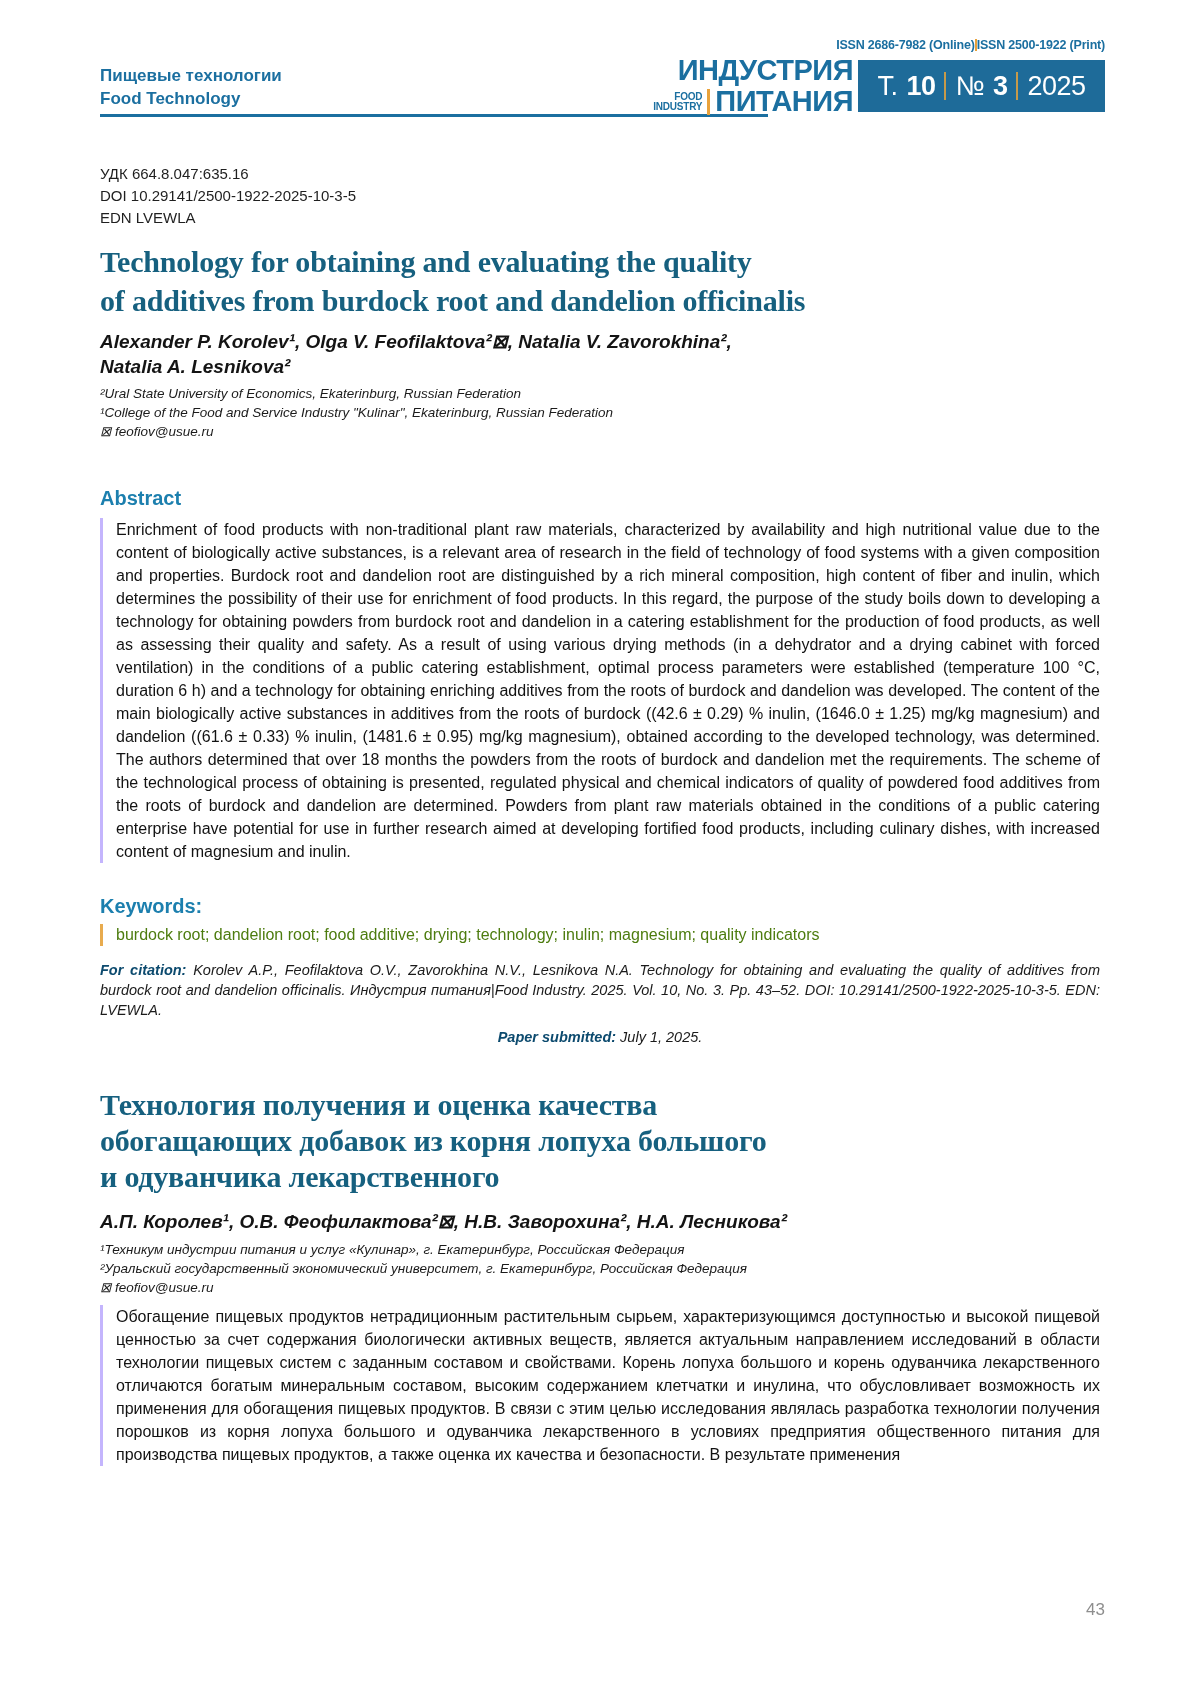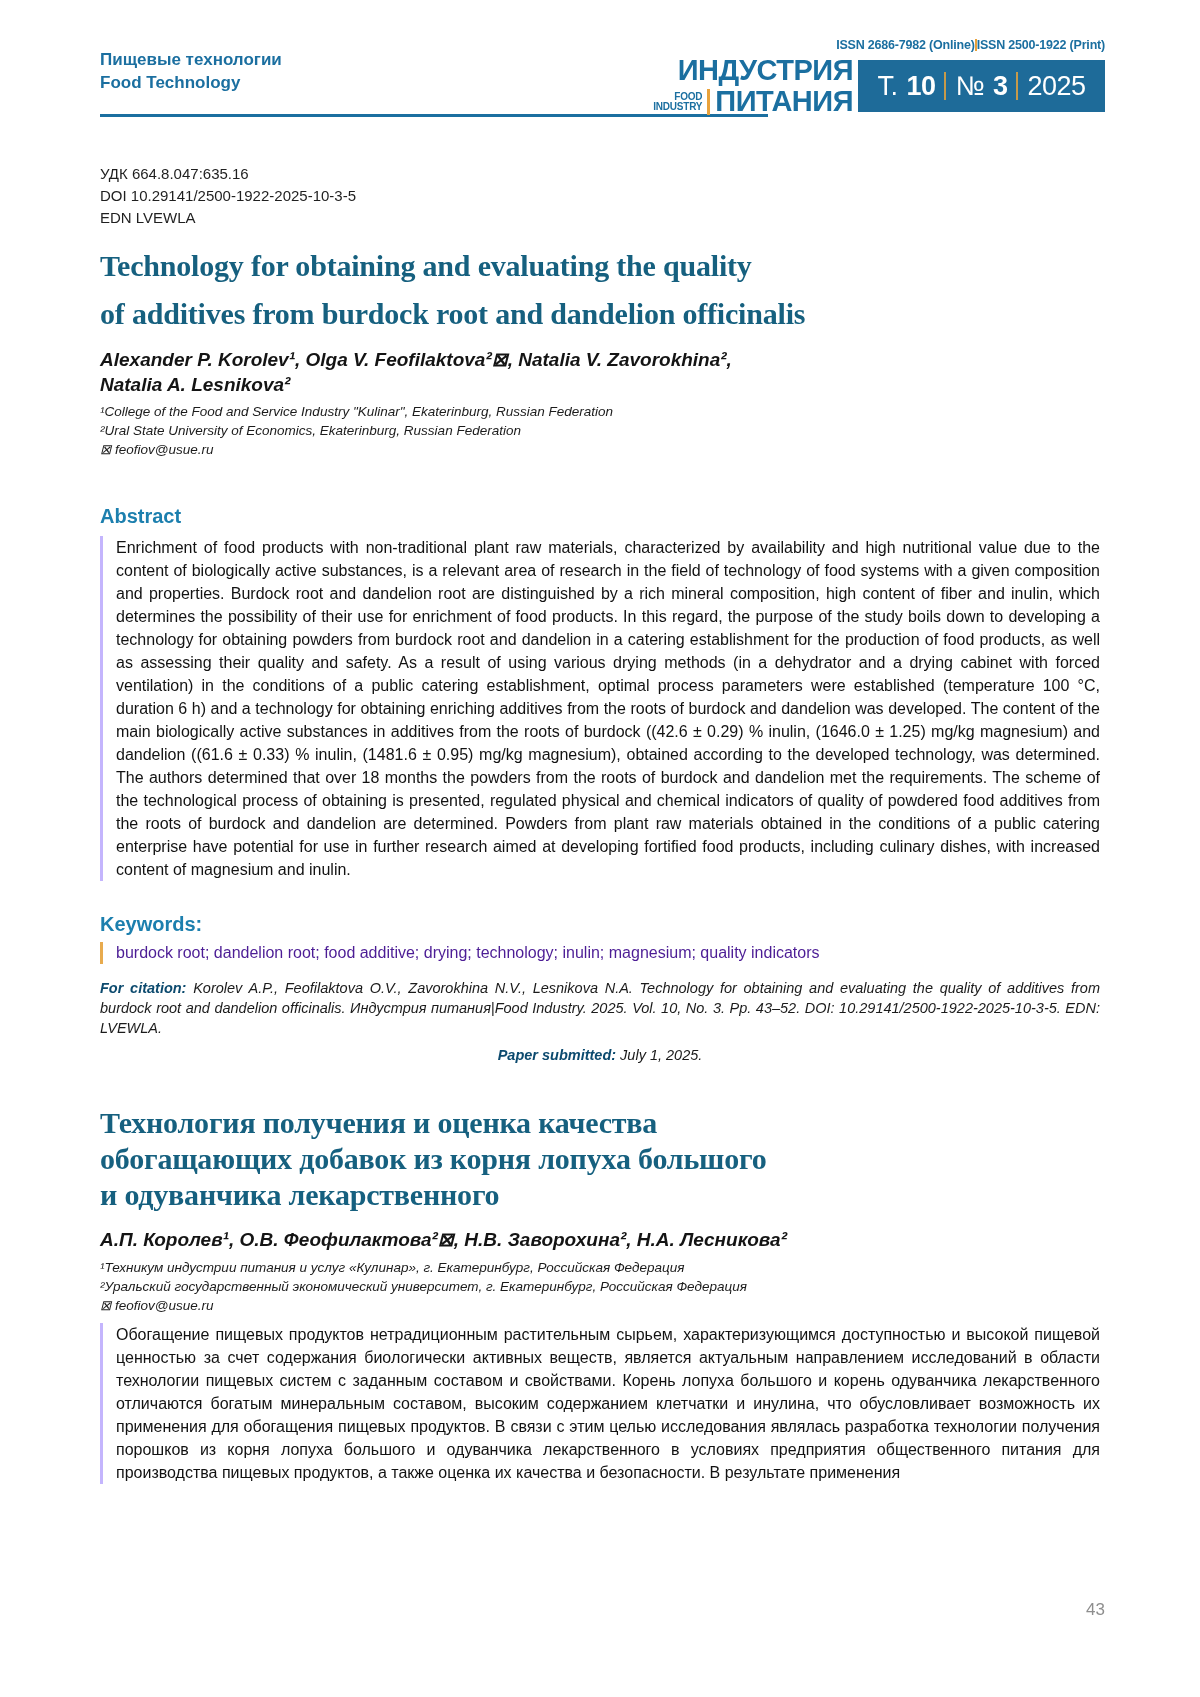--- a/index.html
+++ b/index.html
@@ -8,21 +8,21 @@
     font-family:"Liberation Sans", sans-serif; color:#1b1b1b; overflow:hidden;
   }
   
   .issn-line {
     position:absolute; top:38px; right:95px;
     font-size:12.5px; font-weight:bold; color:#1b6fa0; letter-spacing:-0.2px;
     display:flex; align-items:center; 
   }
   .issn-sep { display:inline-block; width:2px; height:12px; background:#e9a23b; }
   .section-titles {
-    position:absolute; left:100px; top:48px;
+    position:absolute; left:100px; top:64px;
     font-size:17px; font-weight:bold; color:#1b6fa0; line-height:23px;
   }
   .header-rule {
     position:absolute; left:100px; top:114px; width:668px; height:3px; background:#1b6fa0;
   }
   .logo-block {
     position:absolute; left:618px; top:56px; width:235px; text-align:right;
     color:#1b6fa0; font-weight:bold; line-height:1;
   }
   .logo-line1 { font-size:29px; letter-spacing:-0.5px; }
@@ -35,38 +35,38 @@
     background:#1e6b99; color:#ffffff; display:flex; align-items:center; justify-content:center;
     gap:9px; font-size:27px; letter-spacing:-0.5px;
   }
   .badge-sep { display:inline-block; width:2px; height:28px; background:#c79a4a; }
   .badge-bold { font-weight:bold; }
   
   .content { position:absolute; left:100px; top:163px; width:1000px; }
   .meta-block { font-size:15px; line-height:22px; color:#1f1f1f; }
   .article-title-en {
     margin-top:13px; font-family:"Liberation Serif", serif; font-weight:bold;
-    font-size:30px; line-height:48px; color:#16607f; white-space:pre-line; letter-spacing:-0.2px;
+    font-size:30px; line-height:39px; color:#16607f; white-space:pre-line; letter-spacing:-0.2px;
   }
   .authors-en {
     margin-top:9px; font-size:19px; font-weight:bold; font-style:italic;
     line-height:25px; white-space:pre-line; color:#141414;
   }
   .affiliations { margin-top:5px; font-size:13.5px; font-style:italic; line-height:19px; color:#1b1b1b; }
   .email-row { font-size:13.5px; line-height:19px; }
   .email-row .addr { font-style:italic; }
   .sec-heading { margin-top:46px; font-size:20px; font-weight:bold; color:#1c7fae; }
   .sec-heading.tight { margin-top:32px; }
   .bar-para {
     margin-top:8px; border-left:3px solid #c4b5fd; padding-left:13px;
     font-size:16px; line-height:23px; text-align:justify; color:#121212;
   }
   .keywords-line {
     margin-top:6px; border-left:3px solid #e8ab4e; padding-left:13px;
-    font-size:16px; line-height:22px; color:#4c1d95;
+    font-size:16px; line-height:22px; color:#4d7c0f;
   }
   .citation-block {
     margin-top:14px; font-size:14.5px; font-style:italic; line-height:20px;
     text-align:justify; color:#1b1b1b;
   }
   .citation-label, .submitted-label { color:#0c4a6e; font-weight:bold; font-style:italic; }
   .submitted-block { margin-top:9px; font-size:14.5px; font-style:italic;text-align:center; }
   .article-title-ru {
     margin-top:42px; font-family:"Liberation Serif", serif; font-weight:bold;
     font-size:30px; line-height:36px; color:#16607f; white-space:pre-line; letter-spacing:-0.2px;
@@ -124,22 +124,22 @@
       <div>EDN LVEWLA</div>
     </div>
 
     <div class="article-title-en">Technology for obtaining and evaluating the quality
 of additives from burdock root and dandelion officinalis</div>
 
     <div class="authors-en">Alexander P. Korolev¹, Olga V. Feofilaktova²⊠, Natalia V. Zavorokhina²,
 Natalia A. Lesnikova²</div>
 
     <div class="affiliations">
+      <div>²Ural State University of Economics, Ekaterinburg, Russian Federation</div>
       <div>¹College of the Food and Service Industry "Kulinar", Ekaterinburg, Russian Federation</div>
-      <div>²Ural State University of Economics, Ekaterinburg, Russian Federation</div>
       <div class="email-row">
         <span>⊠</span>
         <span class="addr">feofiov@usue.ru</span>
       </div>
     </div>
 
     <div class="sec-heading">Abstract</div>
     <div class="bar-para">Enrichment of food products with non-traditional plant raw materials, characterized by availability and high nutritional value due to the content of biologically active substances, is a relevant area of research in the field of technology of food systems with a given composition and properties. Burdock root and dandelion root are distinguished by a rich mineral composition, high content of fiber and inulin, which determines the possibility of their use for enrichment of food products. In this regard, the purpose of the study boils down to developing a technology for obtaining powders from burdock root and dandelion in a catering establishment for the production of food products, as well as assessing their quality and safety. As a result of using various drying methods (in a dehydrator and a drying cabinet with forced ventilation) in the conditions of a public catering establishment, optimal process parameters were established (temperature 100 °C, duration 6 h) and a technology for obtaining enriching additives from the roots of burdock and dandelion was developed. The content of the main biologically active substances in additives from the roots of burdock ((42.6 ± 0.29) % inulin, (1646.0 ± 1.25) mg/kg magnesium) and dandelion ((61.6 ± 0.33) % inulin, (1481.6 ± 0.95) mg/kg magnesium), obtained according to the developed technology, was determined. The authors determined that over 18 months the powders from the roots of burdock and dandelion met the requirements. The scheme of the technological process of obtaining is presented, regulated physical and chemical indicators of quality of powdered food additives from the roots of burdock and dandelion are determined. Powders from plant raw materials obtained in the conditions of a public catering enterprise have potential for use in further research aimed at developing fortified food products, including culinary dishes, with increased content of magnesium and inulin.</div>
 
     <div class="sec-heading tight">Keywords:</div>

